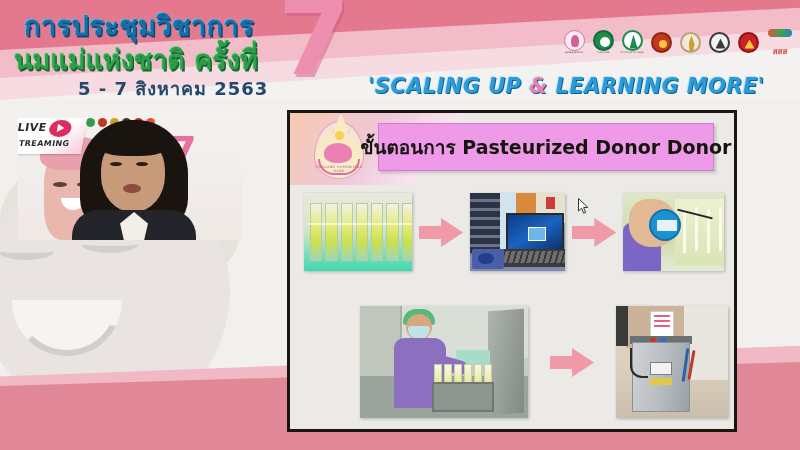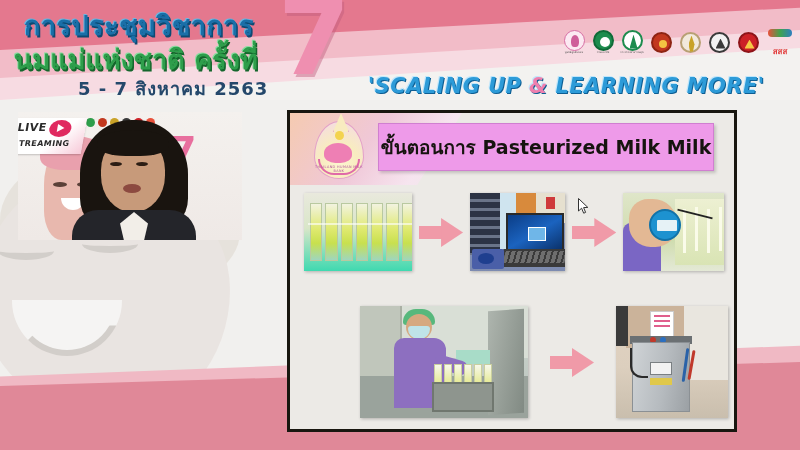--- a/index.html
+++ b/index.html
@@ -505,21 +505,21 @@
 
     <div class="milk-logo">
       <div class="drop"></div>
       <div class="dot"></div>
       <div class="baby"></div>
       <div class="hands"></div>
       <div class="ring">THAILAND HUMAN MILK BANK</div>
     </div>
 
     <div class="slide-title">
-      <span>ขั้นตอนการ Pasteurized Milk Milk</span>
+      <span>ขั้นตอนการ Pasteurized Donor Donor</span>
     </div>
 
     <div class="row row1">
       <div class="photo ph1">
         <div class="rack">
             <i></i>
             <i></i>
             <i></i>
             <i></i>
             <i></i>

